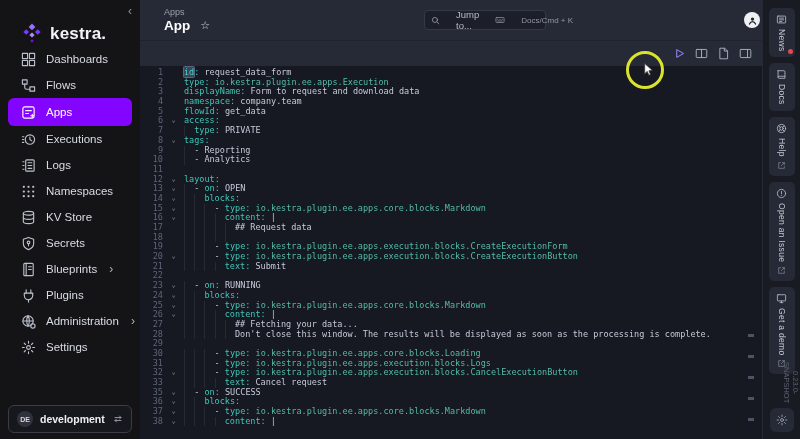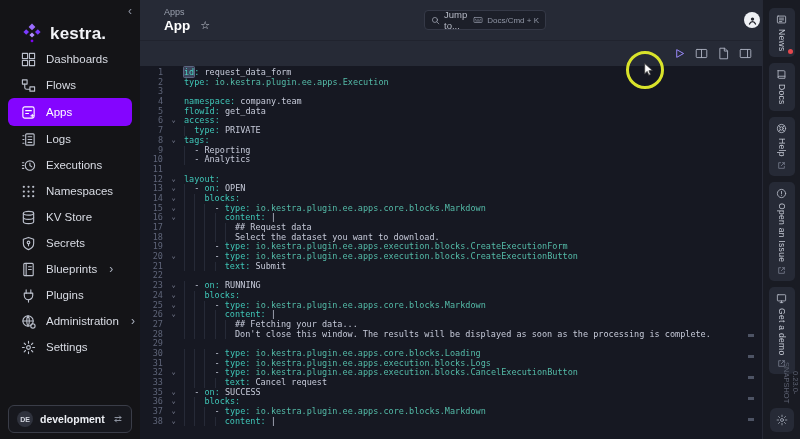--- a/index.html
+++ b/index.html
@@ -37,21 +37,21 @@
   #main { position:absolute; left:140px; top:0; width:622px; height:439px; }
   #topbar { position:absolute; left:0; top:0; right:0; height:40px; background:#262a36;
     display:flex; align-items:center; }
   .crumbs { margin-left:24px; }
   .crumb { color:#9aa0ae; font-size:9px; cursor:pointer; }
   .titlerow { display:flex; align-items:center; gap:10px; margin-top:1px; }
   .title { color:#ffffff; font-size:13.5px; font-weight:700; }
   .star { color:#c7cbd6; font-size:11px; cursor:pointer; }
   .searchbox { position:absolute; left:284px; top:10px; width:122px; height:20px;
     background:#1c1f29; border:1px solid #353947; border-radius:4px; display:flex;
-    align-items:center; padding:0 6px; gap:4px; cursor:pointer; }
+    align-items:center; padding:0 6px; gap:16px; cursor:pointer; }
   .s-icon { width:9px; height:9px; color:#aeb3c0; display:flex; }
   .s-icon svg { width:9px; height:9px; }
   .s-text { color:#b7bbc7; font-size:9.5px; flex:1; }
   .s-kbd { width:10px; height:10px; color:#8d93a2; display:flex; }
   .s-kbd svg { width:10px; height:10px; }
   .s-short { color:#9096a5; font-size:8px; white-space:nowrap; }
   .btn { display:flex; align-items:center; gap:5px; height:22px; padding:0 10px;
     border:none; border-radius:4px; background:#2f3340; color:#e8eaf0; font-size:16px;
     font-family:Liberation Sans, sans-serif; cursor:pointer;margin-top:38px; }
   .btn .bicon { width:11px; height:11px; display:flex; }
@@ -166,36 +166,36 @@
               <rect x="2" y="2" width="12" height="12" rx="2"></rect>
               <path d="M5 6h6M5 9h3"></path>
               <path d="M10.5 11.5h3M12 10v3"></path>
             </svg>
           </span>
           <span>Apps</span>
         </div>
         <div class="nav-item">
           <span class="nicon">
             <svg viewBox="0 0 16 16" fill="none" stroke="currentColor" stroke-width="1.2" stroke-linecap="round" stroke-linejoin="round">
+              <circle cx="9.5" cy="8" r="5"></circle>
+              <path d="M9.5 5.5V8l2 1.5"></path>
+              <path d="M1.5 5h1.5M1.5 8h1.5M1.5 11h1.5"></path>
+            </svg>
+          </span>
+          <span>Executions</span>
+        </div>
+        <div class="nav-item">
+          <span class="nicon">
+            <svg viewBox="0 0 16 16" fill="none" stroke="currentColor" stroke-width="1.2" stroke-linecap="round" stroke-linejoin="round">
               <rect x="5" y="2" width="9" height="12" rx="1"></rect>
               <path d="M7.5 5h4M7.5 8h4M7.5 11h4"></path>
               <path d="M2 4h1.2M2 8h1.2M2 12h1.2"></path>
             </svg>
           </span>
           <span>Logs</span>
-        </div>
-        <div class="nav-item">
-          <span class="nicon">
-            <svg viewBox="0 0 16 16" fill="none" stroke="currentColor" stroke-width="1.2" stroke-linecap="round" stroke-linejoin="round">
-              <circle cx="9.5" cy="8" r="5"></circle>
-              <path d="M9.5 5.5V8l2 1.5"></path>
-              <path d="M1.5 5h1.5M1.5 8h1.5M1.5 11h1.5"></path>
-            </svg>
-          </span>
-          <span>Executions</span>
         </div>
         <div class="nav-item">
           <span class="nicon">
             <svg viewBox="0 0 16 16" fill="currentColor">
               <circle cx="3" cy="3" r="1.2"></circle>
               <circle cx="8" cy="3" r="1.2"></circle>
               <circle cx="13" cy="3" r="1.2"></circle>
               <circle cx="3" cy="8" r="1.2"></circle>
               <circle cx="8" cy="8" r="1.2"></circle>
               <circle cx="13" cy="8" r="1.2"></circle>
@@ -360,36 +360,36 @@
               <path d="M10.5 3v10"></path>
             </svg>
           </span>
         </div>
     </div>
 
     <div id="editor">
       <div id="code">
           <div class="cl"><span class="lnum">1</span><span class="fld"></span><span class="ctext"><span class="thl">id</span><span class="tk">:</span><span class="tv"> request_data_form</span></span></div>
           <div class="cl"><span class="lnum">2</span><span class="fld"></span><span class="ctext"><span class="tk">type:</span><span class="tt"> io.kestra.plugin.ee.apps.Execution</span></span></div>
-          <div class="cl"><span class="lnum">3</span><span class="fld"></span></div>
+          <div class="cl"><span class="lnum">3</span><span class="fld"></span><span class="ctext"><span class="tk">displayName:</span><span class="tv"> Form to request and download data</span></span></div>
           <div class="cl"><span class="lnum">4</span><span class="fld"></span><span class="ctext"><span class="tk">namespace:</span><span class="tv"> company.team</span></span></div>
           <div class="cl"><span class="lnum">5</span><span class="fld"></span><span class="ctext"><span class="tk">flowId:</span><span class="tv"> get_data</span></span></div>
           <div class="cl"><span class="lnum">6</span><span class="fld">⌄</span><span class="ctext"><span class="tk">access:</span></span></div>
           <div class="cl"><span class="lnum">7</span><span class="fld"></span><span class="ctext"><span class="ig"></span><span class="tk">type:</span><span class="tv"> PRIVATE</span></span></div>
           <div class="cl"><span class="lnum">8</span><span class="fld">⌄</span><span class="ctext"><span class="tk">tags:</span></span></div>
           <div class="cl"><span class="lnum">9</span><span class="fld"></span><span class="ctext"><span class="ig"></span><span class="tv">- Reporting</span></span></div>
           <div class="cl"><span class="lnum">10</span><span class="fld"></span><span class="ctext"><span class="ig"></span><span class="tv">- Analytics</span></span></div>
           <div class="cl"><span class="lnum">11</span><span class="fld"></span><span class="ctext"></span></div>
           <div class="cl"><span class="lnum">12</span><span class="fld">⌄</span><span class="ctext"><span class="tk">layout:</span></span></div>
           <div class="cl"><span class="lnum">13</span><span class="fld">⌄</span><span class="ctext"><span class="ig"></span><span class="tv">- </span><span class="tk">on:</span><span class="tv"> OPEN</span></span></div>
           <div class="cl"><span class="lnum">14</span><span class="fld">⌄</span><span class="ctext"><span class="ig"></span><span class="ig"></span><span class="tk">blocks:</span></span></div>
           <div class="cl"><span class="lnum">15</span><span class="fld">⌄</span><span class="ctext"><span class="ig"></span><span class="ig"></span><span class="ig"></span><span class="tv">- </span><span class="tk">type:</span><span class="tt"> io.kestra.plugin.ee.apps.core.blocks.Markdown</span></span></div>
           <div class="cl"><span class="lnum">16</span><span class="fld">⌄</span><span class="ctext"><span class="ig"></span><span class="ig"></span><span class="ig"></span><span class="ig"></span><span class="tk">content:</span><span class="tv"> |</span></span></div>
           <div class="cl"><span class="lnum">17</span><span class="fld"></span><span class="ctext"><span class="ig"></span><span class="ig"></span><span class="ig"></span><span class="ig"></span><span class="ig"></span><span class="tv">## Request data</span></span></div>
-          <div class="cl"><span class="lnum">18</span><span class="fld"></span><span class="ctext"><span class="ig"></span><span class="ig"></span><span class="ig"></span><span class="ig"></span><span class="ig"></span><span class="tv">Select the dataset you want to download.</span></span></div>
+          <div class="cl"><span class="lnum">18</span><span class="fld"></span><span class="ctext"><span class="ig"></span><span class="ig"></span><span class="ig"></span><span class="ig"></span><span class="ig"></span></span></div>
           <div class="cl"><span class="lnum">19</span><span class="fld"></span><span class="ctext"><span class="ig"></span><span class="ig"></span><span class="ig"></span><span class="tv">- </span><span class="tk">type:</span><span class="tt"> io.kestra.plugin.ee.apps.execution.blocks.CreateExecutionForm</span></span></div>
           <div class="cl"><span class="lnum">20</span><span class="fld">⌄</span><span class="ctext"><span class="ig"></span><span class="ig"></span><span class="ig"></span><span class="tv">- </span><span class="tk">type:</span><span class="tt"> io.kestra.plugin.ee.apps.execution.blocks.CreateExecutionButton</span></span></div>
           <div class="cl"><span class="lnum">21</span><span class="fld"></span><span class="ctext"><span class="ig"></span><span class="ig"></span><span class="ig"></span><span class="ig"></span><span class="tk">text:</span><span class="tv"> Submit</span></span></div>
           <div class="cl"><span class="lnum">22</span><span class="fld"></span><span class="ctext"></span></div>
           <div class="cl"><span class="lnum">23</span><span class="fld">⌄</span><span class="ctext"><span class="ig"></span><span class="tv">- </span><span class="tk">on:</span><span class="tv"> RUNNING</span></span></div>
           <div class="cl"><span class="lnum">24</span><span class="fld">⌄</span><span class="ctext"><span class="ig"></span><span class="ig"></span><span class="tk">blocks:</span></span></div>
           <div class="cl"><span class="lnum">25</span><span class="fld">⌄</span><span class="ctext"><span class="ig"></span><span class="ig"></span><span class="ig"></span><span class="tv">- </span><span class="tk">type:</span><span class="tt"> io.kestra.plugin.ee.apps.core.blocks.Markdown</span></span></div>
           <div class="cl"><span class="lnum">26</span><span class="fld">⌄</span><span class="ctext"><span class="ig"></span><span class="ig"></span><span class="ig"></span><span class="ig"></span><span class="tk">content:</span><span class="tv"> |</span></span></div>
           <div class="cl"><span class="lnum">27</span><span class="fld"></span><span class="ctext"><span class="ig"></span><span class="ig"></span><span class="ig"></span><span class="ig"></span><span class="ig"></span><span class="tv">## Fetching your data...</span></span></div>
           <div class="cl"><span class="lnum">28</span><span class="fld"></span><span class="ctext"><span class="ig"></span><span class="ig"></span><span class="ig"></span><span class="ig"></span><span class="ig"></span><span class="tv">Don't close this window. The results will be displayed as soon as the processing is complete.</span></span></div>

